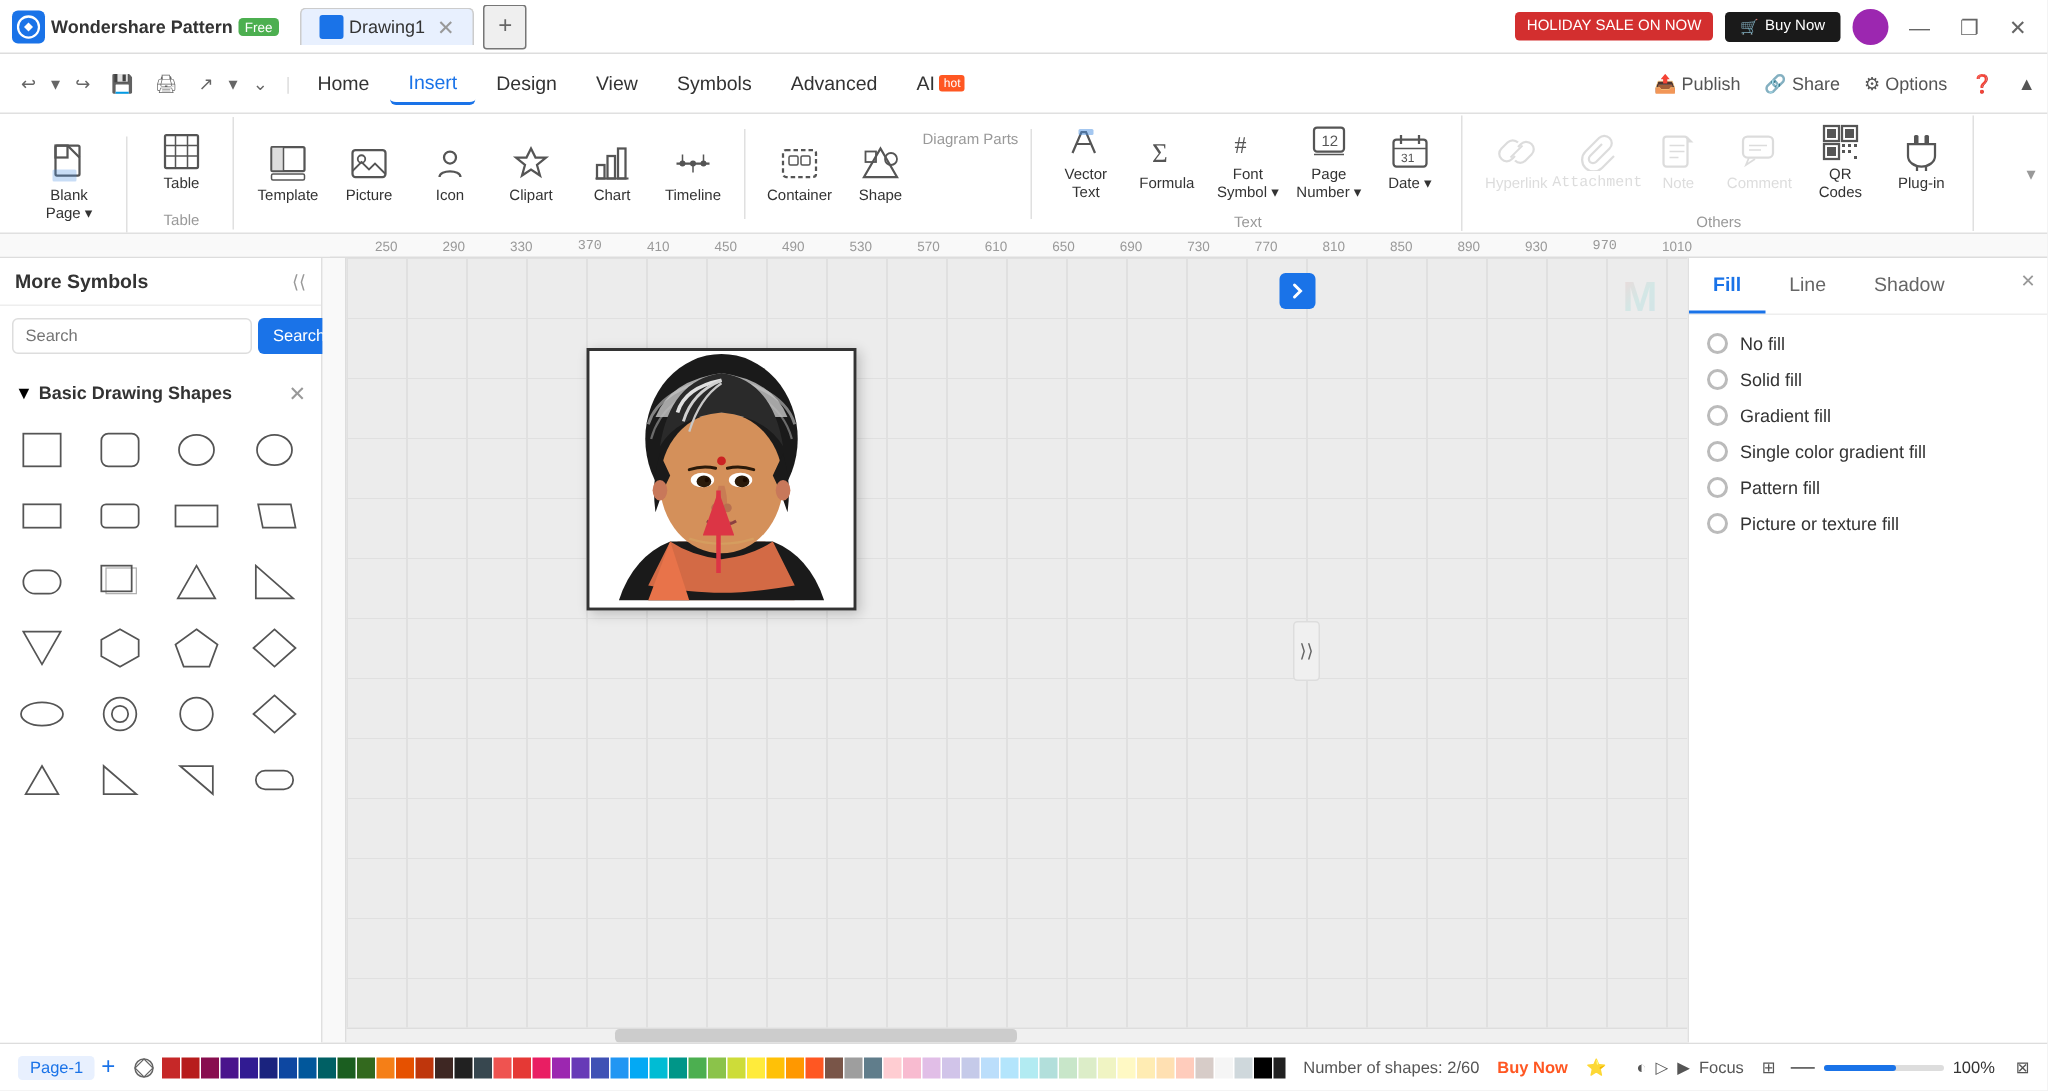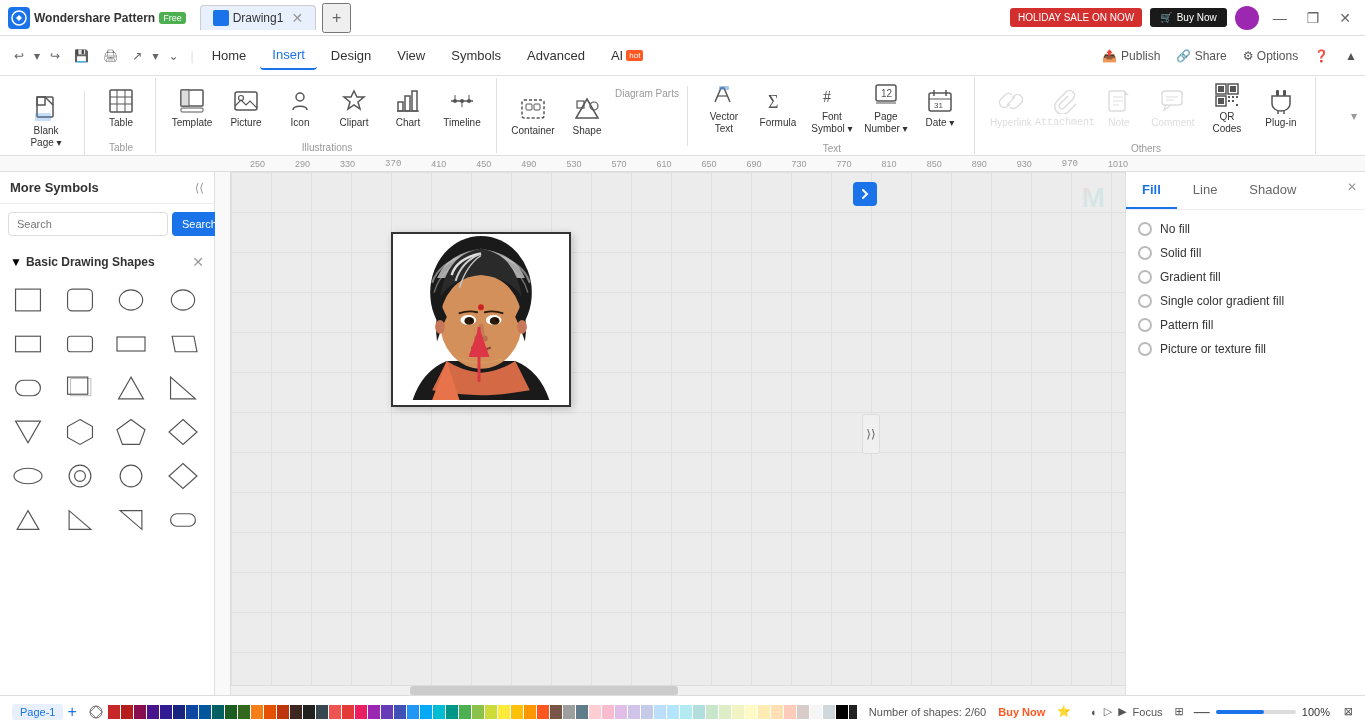--- a/index.html
+++ b/index.html
@@ -271,21 +271,20 @@
               <circle cx="13" cy="13" r="2" fill="#555"></circle>
               <circle cx="20" cy="13" r="2" fill="#555"></circle>
               <line x1="6" y1="13" x2="6" y2="7" stroke="#555" stroke-width="1"></line>
               <line x1="13" y1="13" x2="13" y2="19" stroke="#555" stroke-width="1"></line>
               <line x1="20" y1="13" x2="20" y2="7" stroke="#555" stroke-width="1"></line>
             </svg>
         </div>
         <div class="tool-label">Timeline</div>
       </button>
     </div>
-    <div class="toolbar-section-label">Illustrations</div>
   </div>
 
   <div class="toolbar-group" style="flex-direction:row;">
     <div style="display:flex; gap:2px;">
       <button class="tool-btn">
         <div class="tool-icon">
           <svg width="26" height="26" viewBox="0 0 26 26">
               <rect x="2" y="4" width="22" height="18" rx="2" fill="none" stroke="#555" stroke-width="1.5" stroke-dasharray="3,2"></rect>
               <rect x="6" y="8" width="6" height="6" rx="1" fill="none" stroke="#555" stroke-width="1"></rect>
               <rect x="14" y="8" width="6" height="6" rx="1" fill="none" stroke="#555" stroke-width="1"></rect>

